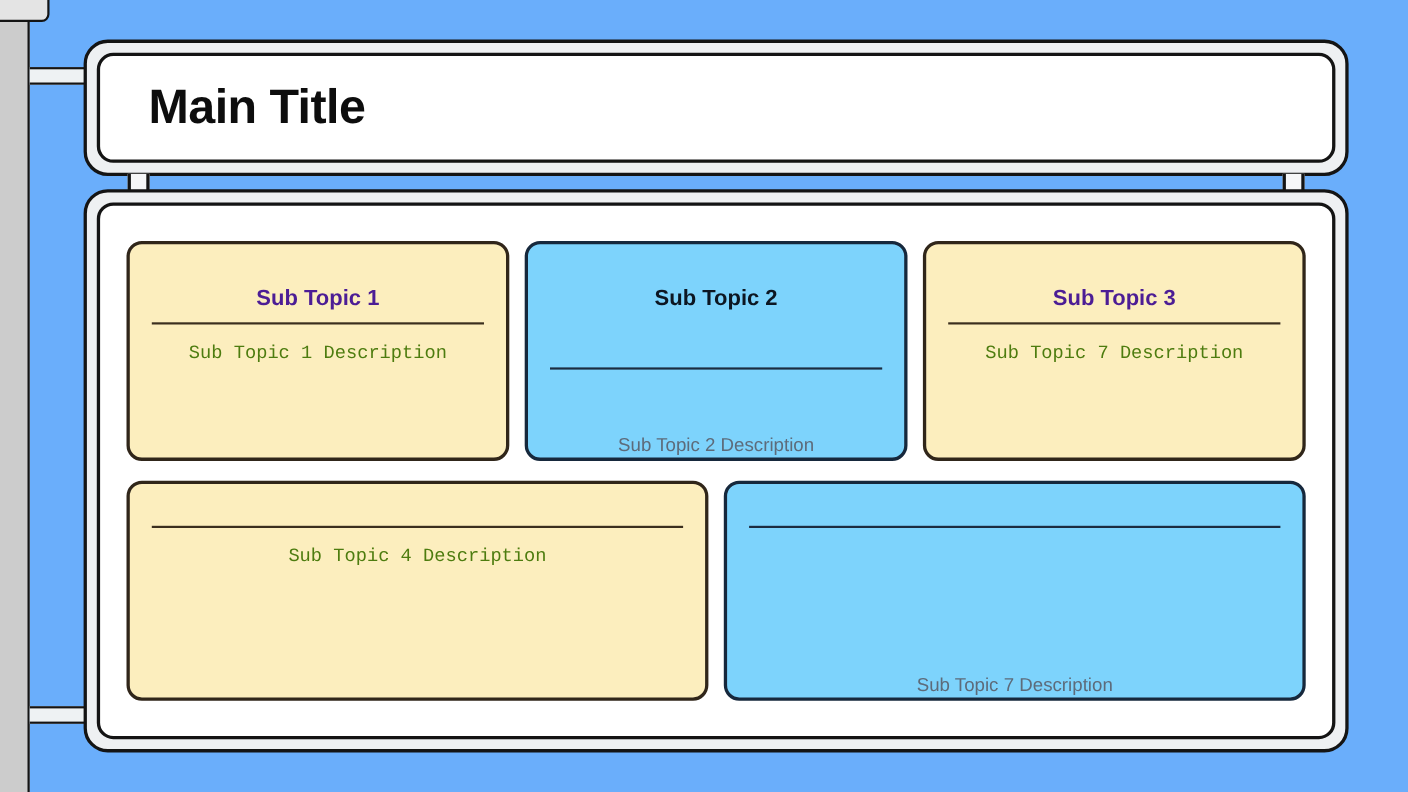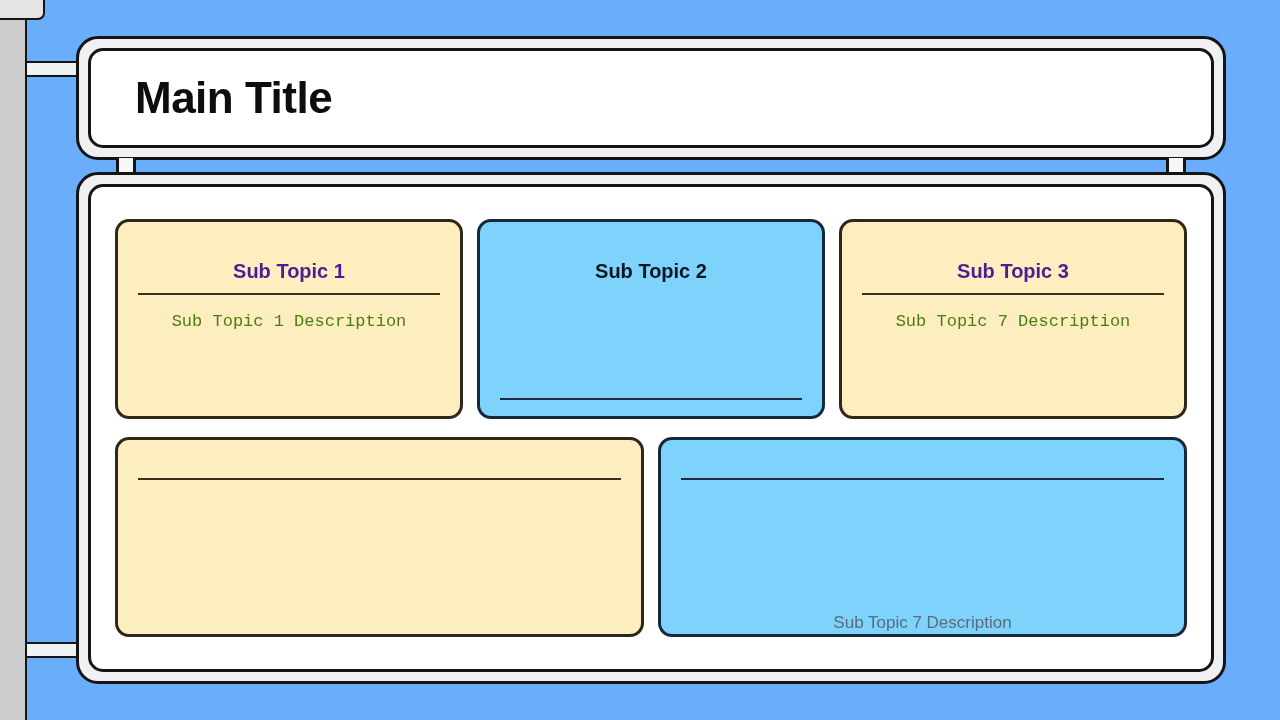--- a/index.html
+++ b/index.html
@@ -169,30 +169,32 @@
     <div class="frame-inner" id="topic-container">
         <div class="topic-row">
           <div class="topic-card theme-amber">
             <div class="topic-title">Sub Topic 1</div>
             <div class="topic-divider"></div>
             <div class="topic-desc">Sub Topic 1 Description</div>
           </div>
           <div class="topic-card theme-sky">
             <div class="topic-title">Sub Topic 2</div>
             <div class="topic-divider"></div>
+            <div class="topic-desc">Sub Topic 2 Description</div>
           </div>
           <div class="topic-card theme-amber">
             <div class="topic-title">Sub Topic 3</div>
             <div class="topic-divider"></div>
             <div class="topic-desc">Sub Topic 7 Description</div>
           </div>
         </div>
         <div class="topic-row">
           <div class="topic-card theme-amber">
             <div class="topic-divider"></div>
+            <div class="topic-desc">Sub Topic 4 Description</div>
           </div>
           <div class="topic-card theme-sky">
             <div class="topic-divider"></div>
             <div class="topic-desc">Sub Topic 7 Description</div>
           </div>
         </div>
       </div>
   </div>
 
 </div>

